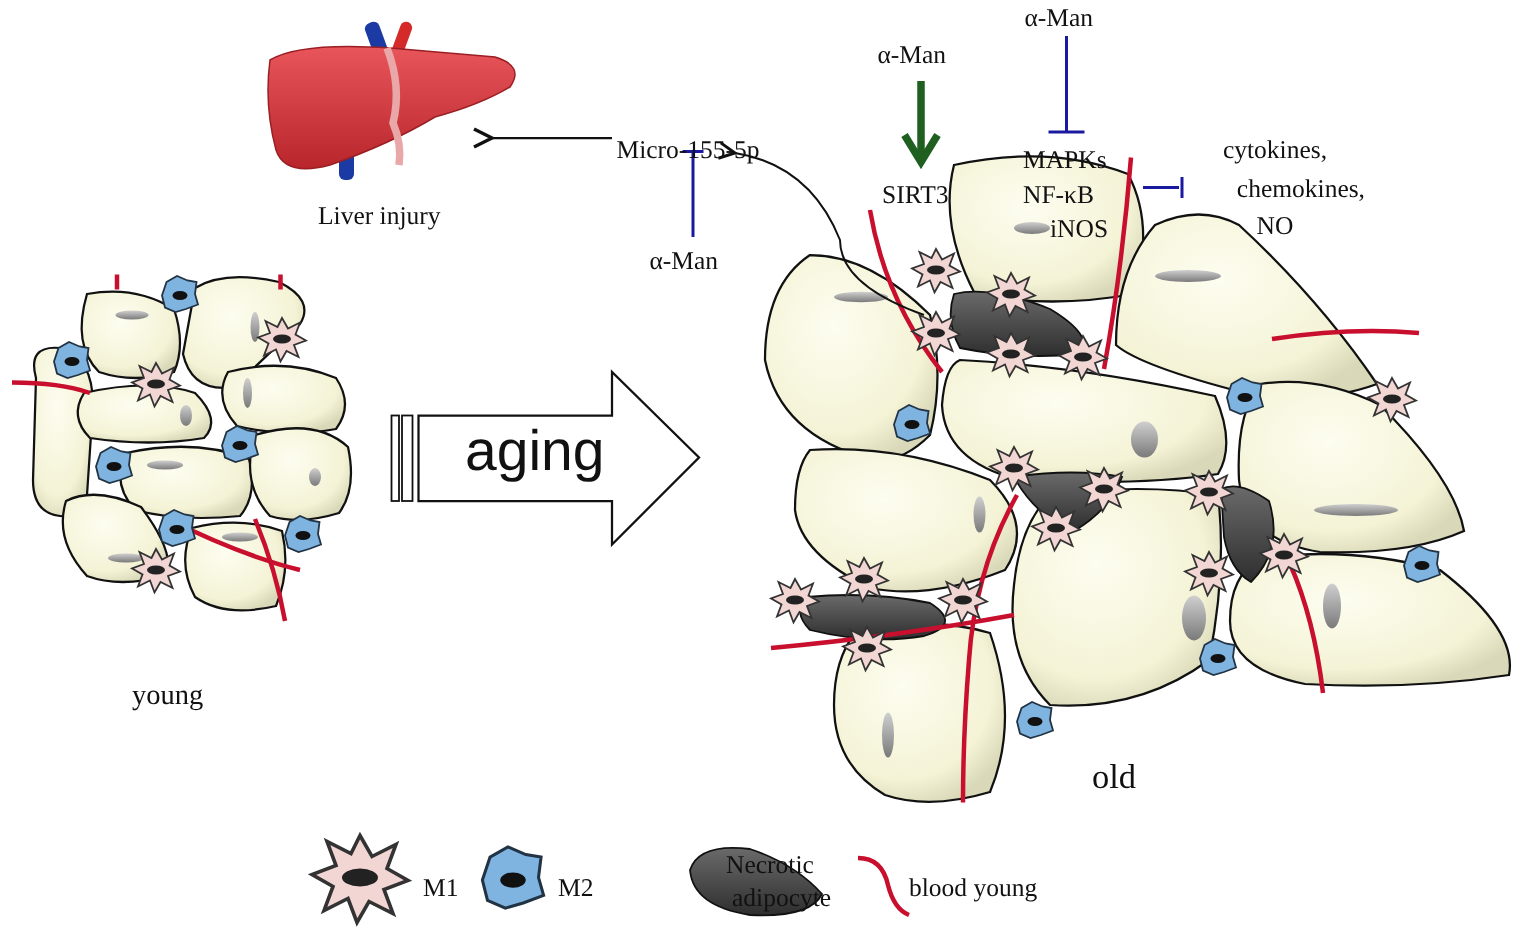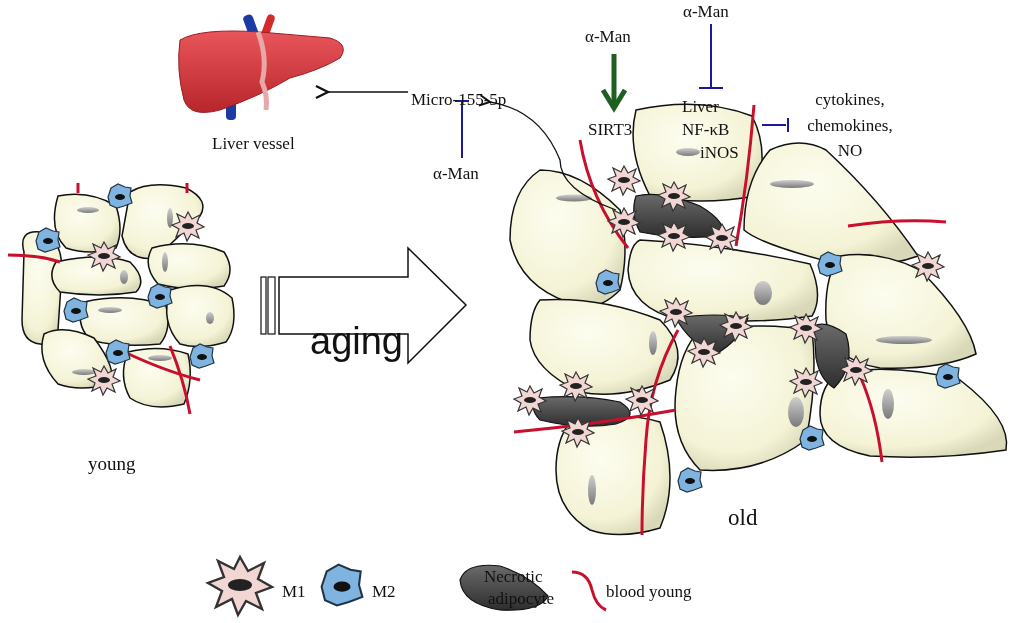--- a/index.html
+++ b/index.html
@@ -193,34 +193,34 @@
         </g>
     <g transform="translate(342,585) scale(1.7)">
           <use href="#m2cell"></use>
         </g>
     <path d="M460,580 Q466,562 500,566 Q530,576 548,596 Q540,612 500,610 Q462,604 460,580 Z" fill="url(#gNec)" stroke="#111" stroke-width="1.2"></path>
     <path d="M572,572 Q588,572 592,590 Q596,606 606,610" stroke="#c8102e" stroke-width="3" fill="none"></path>
   </g>
 </svg>
 
 
-<div class="lbl" style="left:212px;top:134px;">Liver vessel</div>
+<div class="lbl" style="left:212px;top:134px;">Liver injury</div>
 <div class="lbl" style="left:411px;top:80px;margin-top:10px;">Micro-155-5p</div>
 <div class="lbl" style="left:433px;top:164px;">α-Man</div>
 <div class="lbl" style="left:585px;top:27px;">α-Man</div>
 <div class="lbl" style="left:683px;top:2px;">α-Man</div>
 <div class="lbl" style="left:588px;top:120px;">SIRT3</div>
-<div class="lbl" style="left:682px;top:97px;">Liver</div>
+<div class="lbl" style="left:682px;top:97px;">MAPKs</div>
 <div class="lbl" style="left:682px;top:120px;">NF-κB</div>
 <div class="lbl" style="left:700px;top:143px;">iNOS</div>
 <div class="lbl center" style="left:790px;top:90px;width:120px;">cytokines,</div>
-<div class="lbl center" style="left:790px;top:116px;width:120px;">chemokines,</div>
+<div class="lbl center" style="left:790px;top:116px;width:120px;text-align:right;">chemokines,</div>
 <div class="lbl center" style="left:790px;top:141px;width:120px;">NO</div>
 <div class="lbl" style="left:88px;top:440px;font-size:19px;margin-top:14px;">young</div>
 <div class="lbl" style="left:728px;top:508px;font-size:23px;">old</div>
-<div class="aging" style="left:310px;top:280px;margin-top:40px;">aging</div>
+<div class="aging" style="left:310px;top:280px;">aging</div>
 
 <div class="lbl" style="left:282px;top:582px;">M1</div>
 <div class="lbl" style="left:372px;top:582px;font-family:Liberation Serif, serif;">M2</div>
 <div class="lbl" style="left:484px;top:567px;">Necrotic</div>
 <div class="lbl" style="left:488px;top:589px;">adipocyte</div>
 <div class="lbl" style="left:606px;top:582px;">blood young</div>
 </div>
 
 </body></html>

